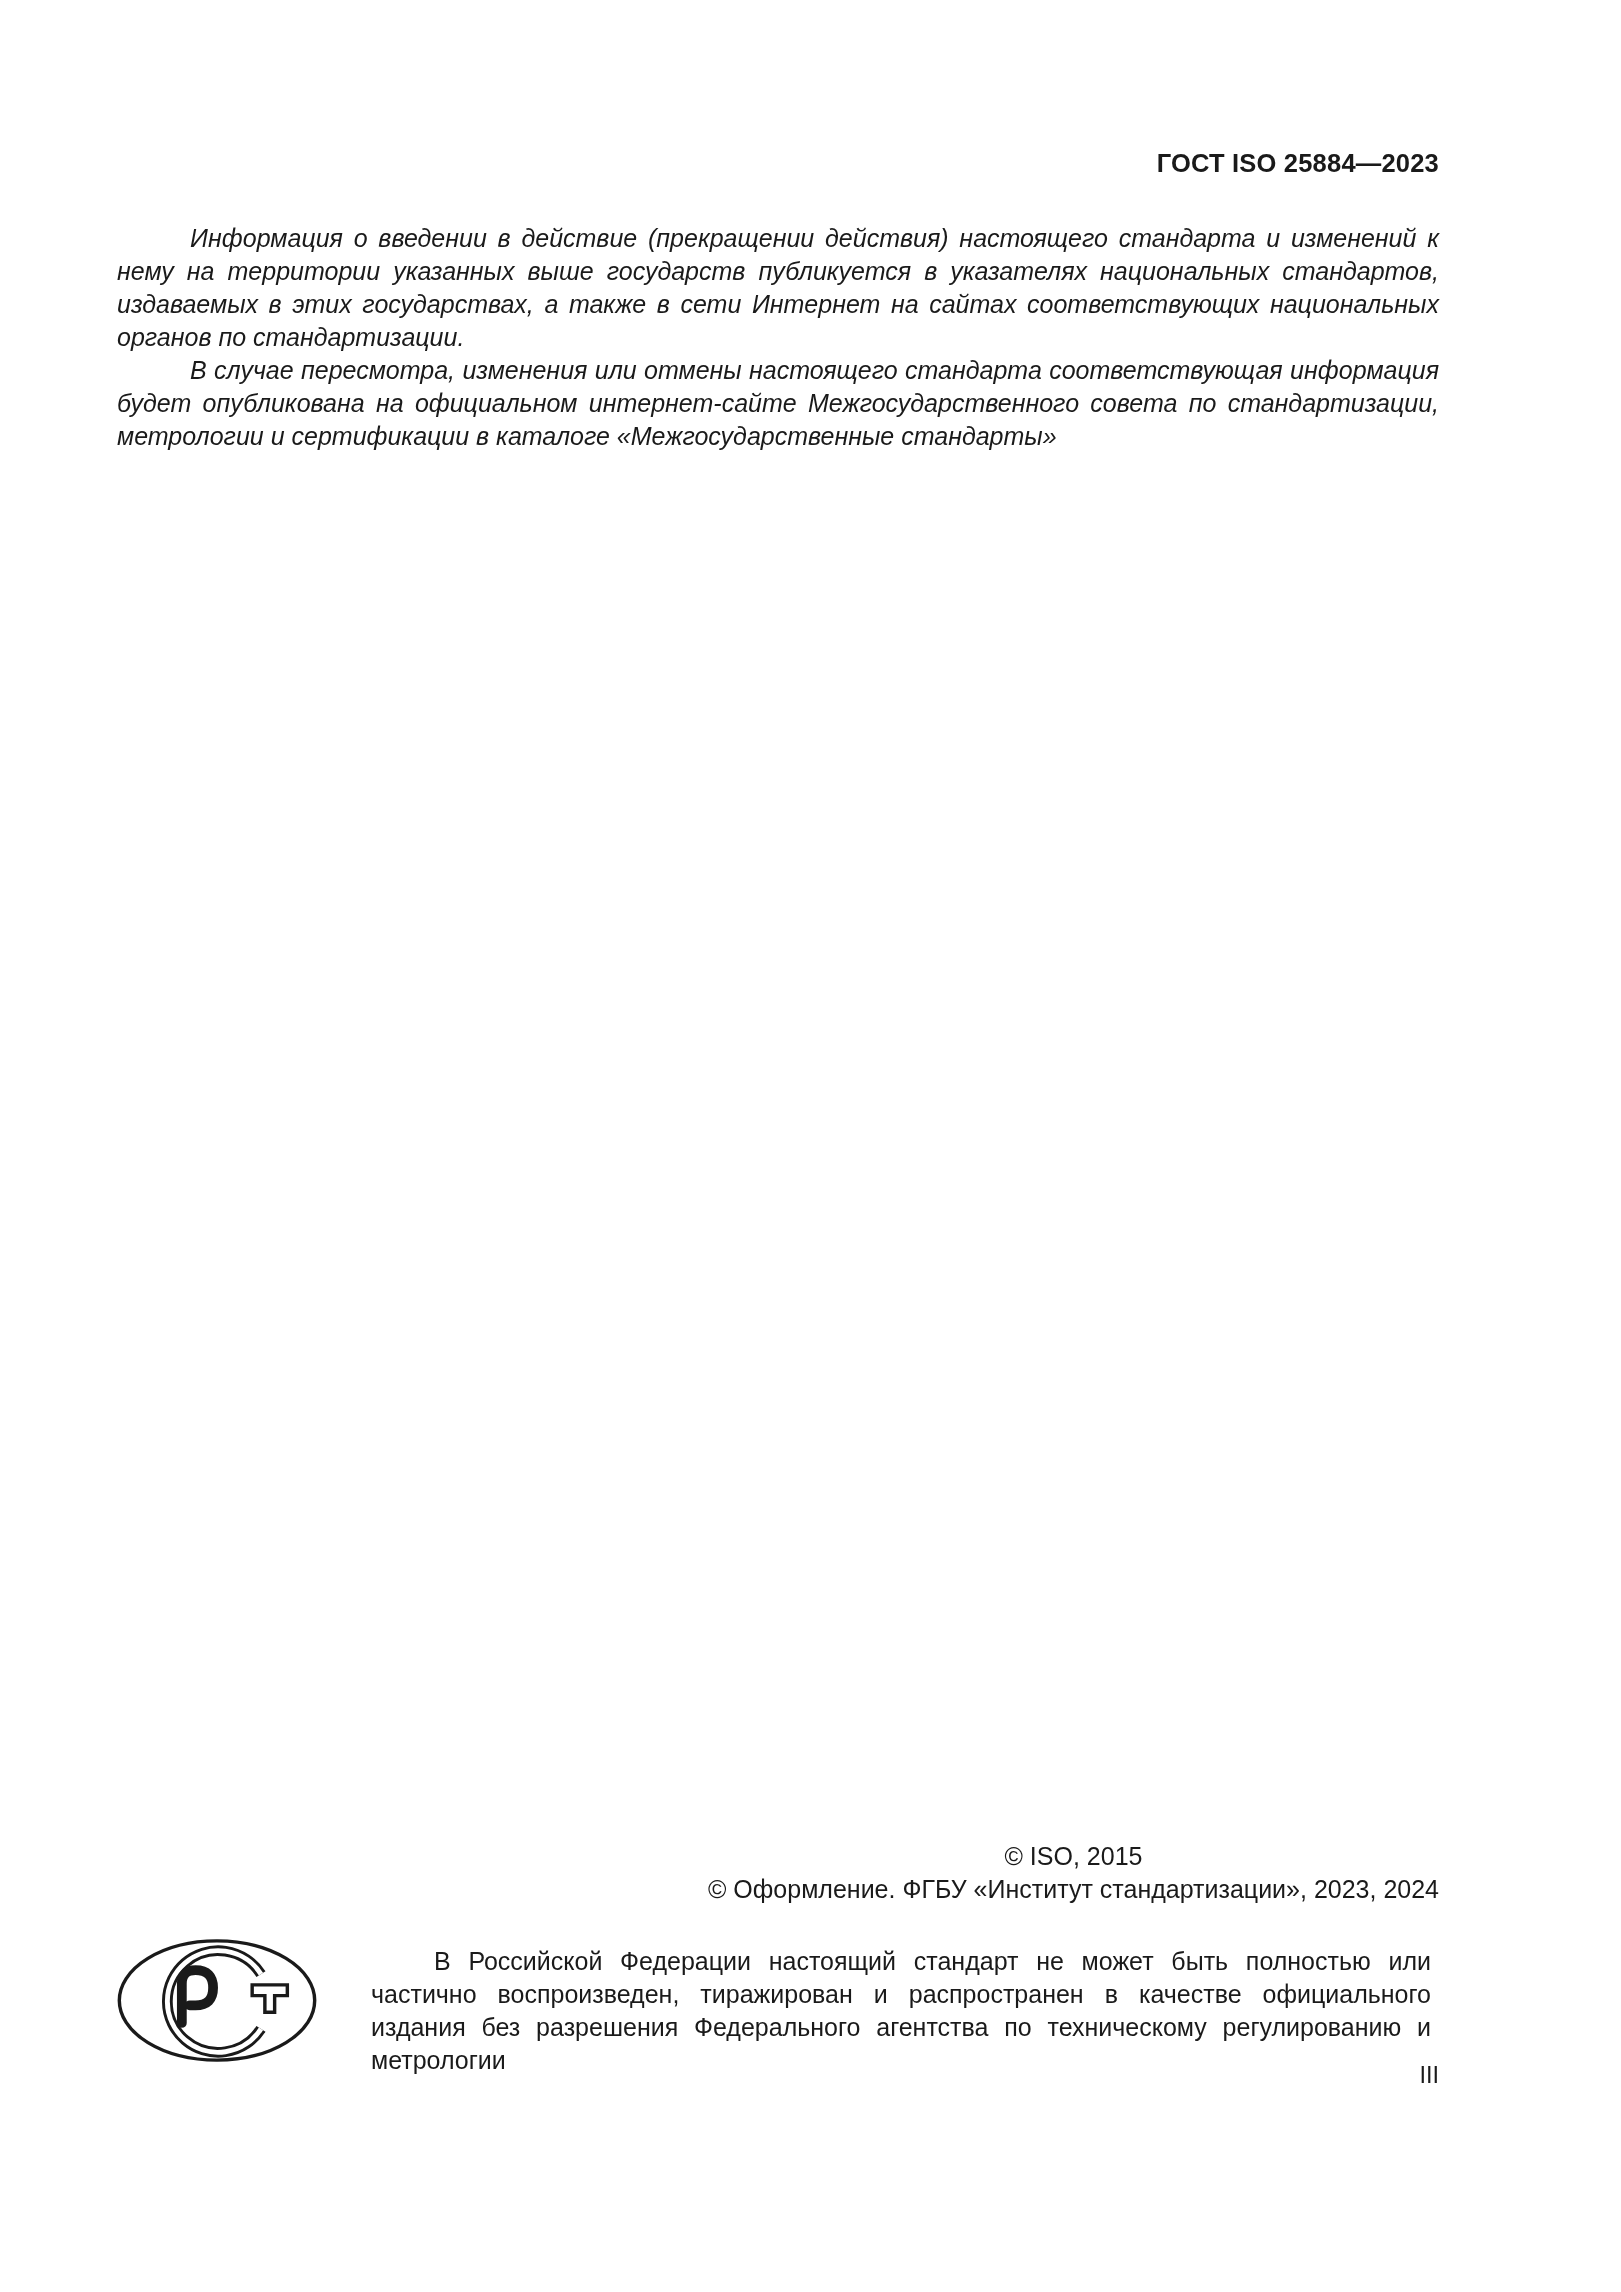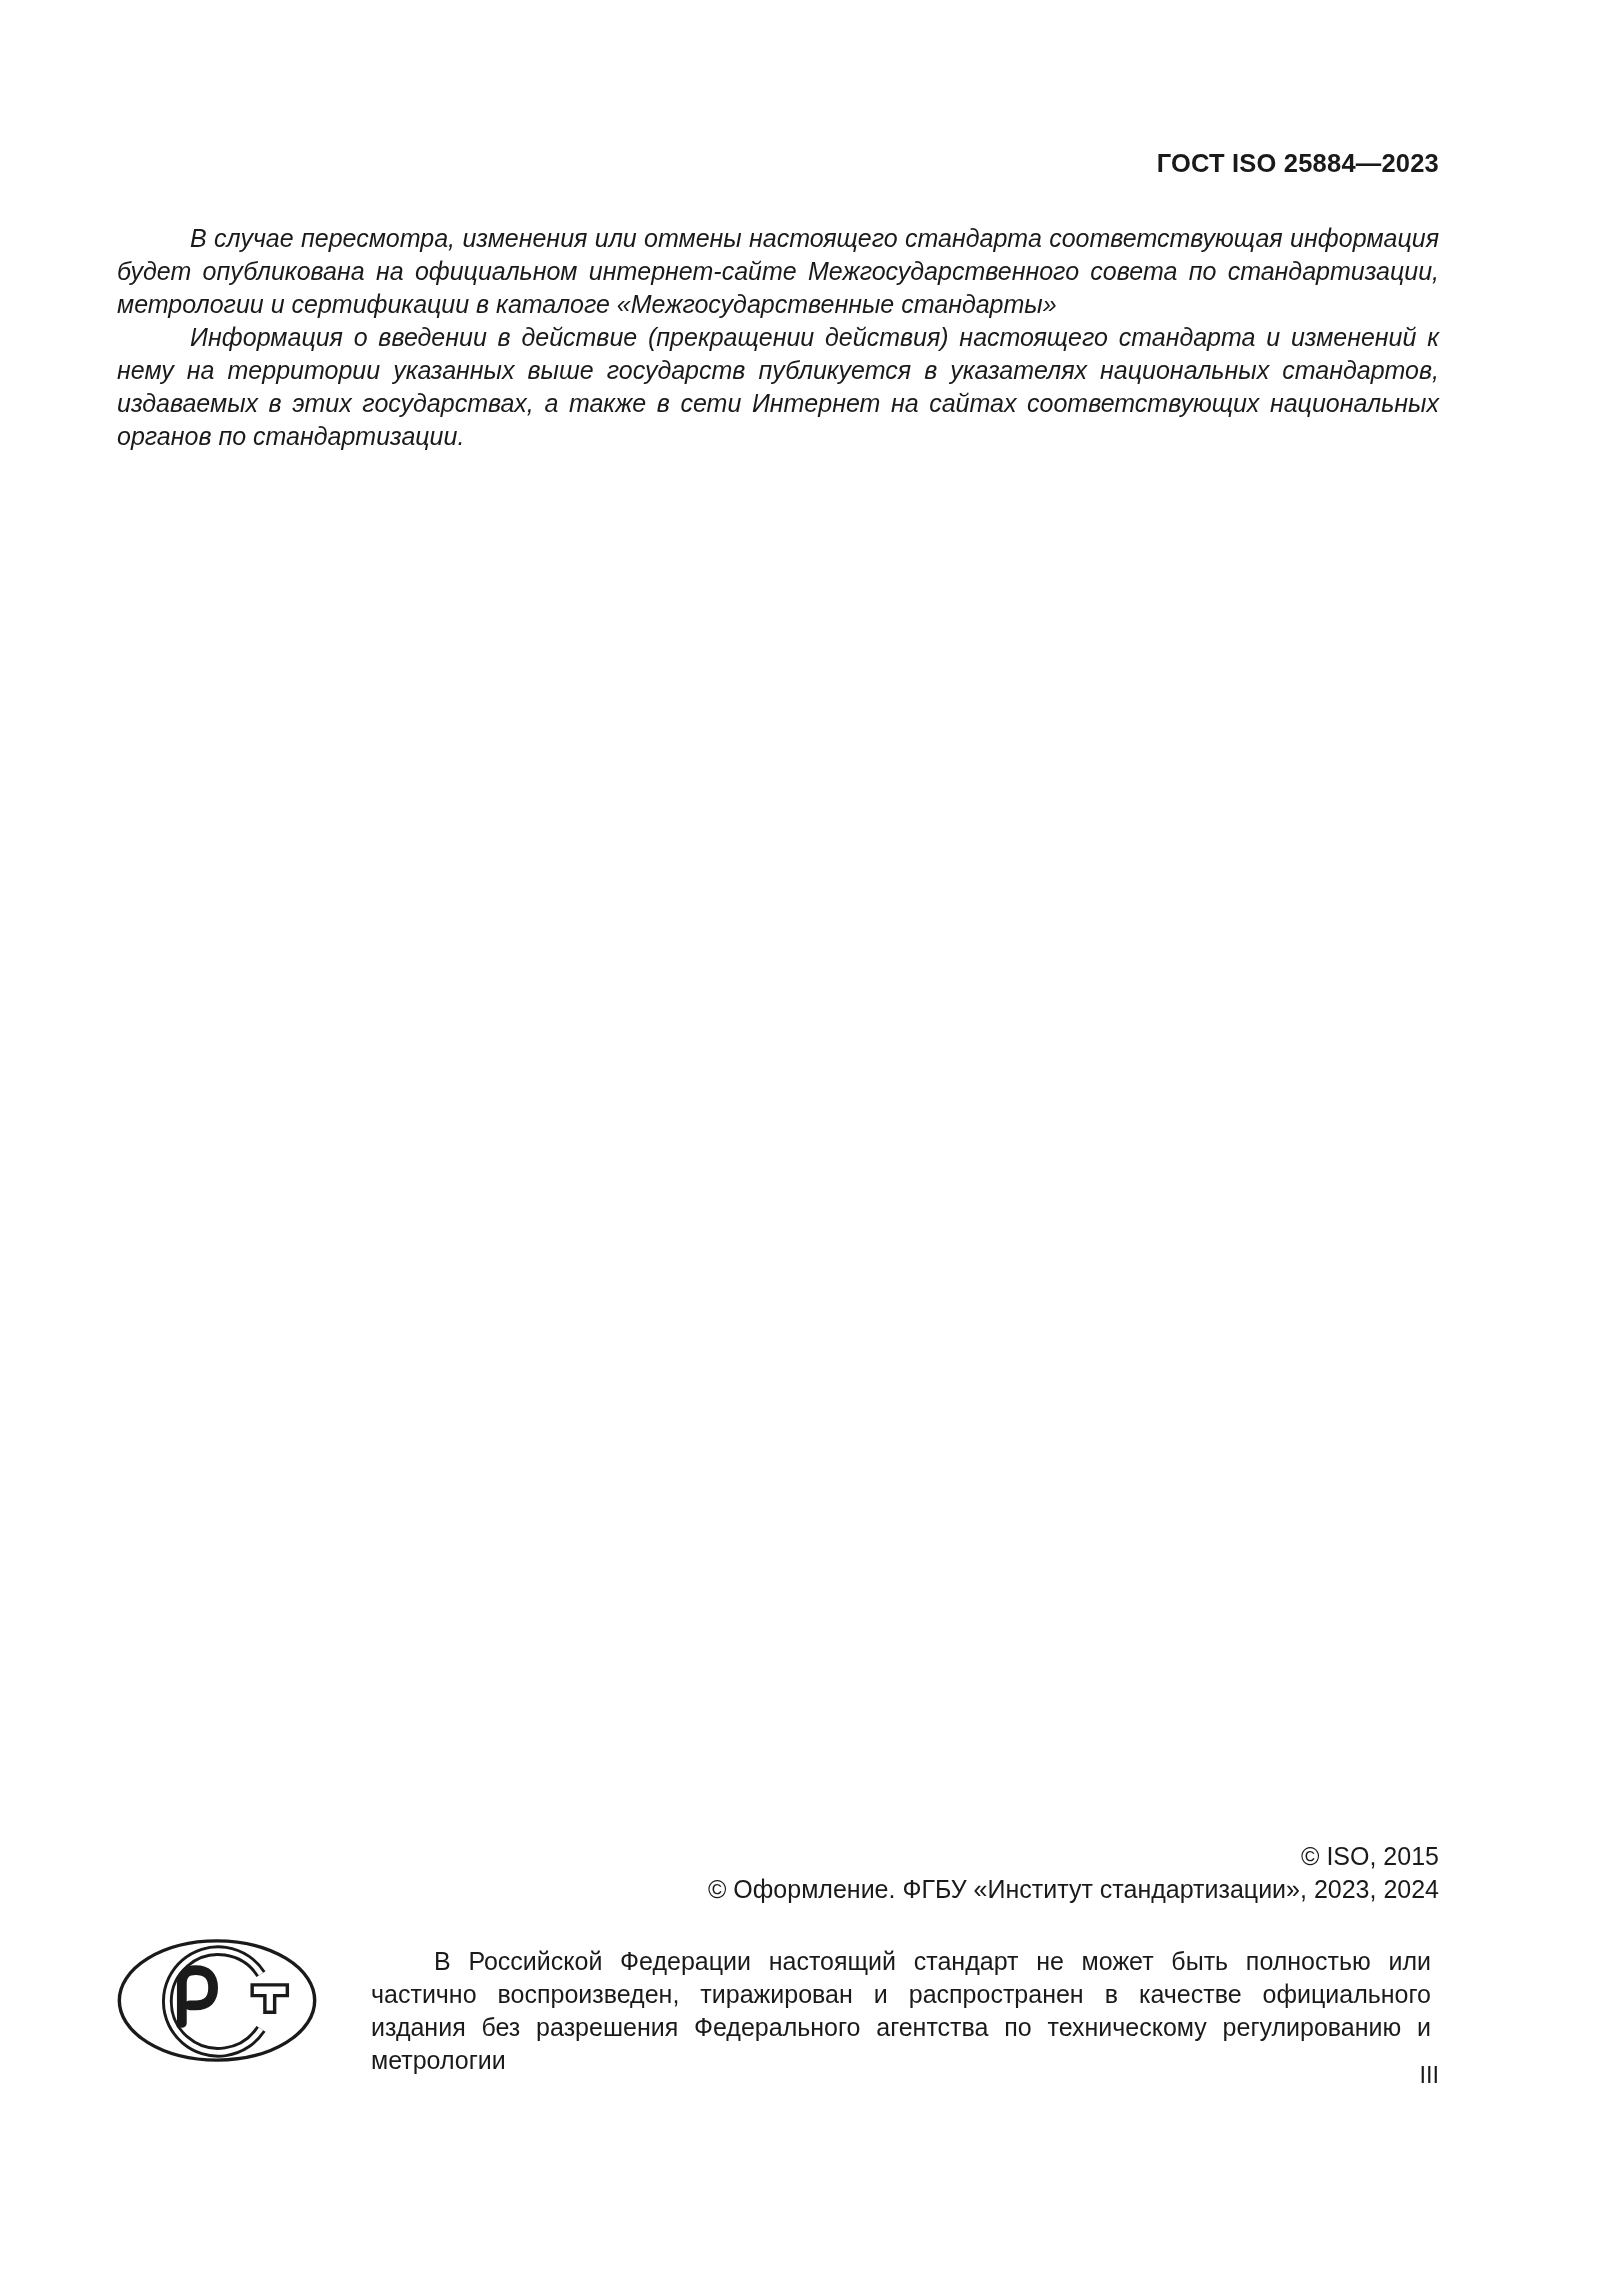--- a/index.html
+++ b/index.html
@@ -3,37 +3,37 @@
 <meta charset="utf-8">
 <style>
   html, body { margin: 0; padding: 0; background: #ffffff; }
   body { width: 1621px; height: 2293px; position: relative; overflow: hidden;
          font-family: "Liberation Sans", sans-serif; color: #1a1a1a; }
   .header-code { position: absolute; top: 149px; right: 182px; font-weight: bold;
                  font-size: 25.5px; letter-spacing: 0.2px; }
   .body-text { position: absolute; top: 222px; left: 117px; width: 1322px;
                font-style: italic; font-size: 25px; line-height: 33px; text-align: justify; }
   .body-text p { margin: 0; text-indent: 73px; }
-  .copyright { position: absolute; top: 1840px; right: 182px; text-align: right;
+  .copyright { position: absolute; top: 1840px; right: 182px; text-align: center;
                font-size: 25px; line-height: 33px; }
   .copyright div { white-space: nowrap; }
   .logo { position: absolute; left: 116px; top: 1937px; width: 202px; height: 127px; }
   .notice { position: absolute; top: 1937px; left: 363px; width: 1076px;
             font-size: 25px; line-height: 33px; text-align: justify; }
   .notice p { margin: 8px; text-indent: 63px; }
   .page-number { position: absolute; top: 2062px; right: 182px; font-size: 23.5px; margin-left: 24px; }
 </style>
 </head>
 <body>
 
 <div class="header-code">ГОСТ ISO 25884—2023</div>
 
 <div class="body-text">
+  <p>Информация о введении в действие (прекращении действия) настоящего стандарта и изменений к нему на территории указанных выше государств публикуется в указателях национальных стандартов, издаваемых в этих государствах, а также в сети Интернет на сайтах соответствующих национальных органов по стандартизации.</p>
   <p>В случае пересмотра, изменения или отмены настоящего стандарта соответствующая информация будет опубликована на официальном интернет-сайте Межгосударственного совета по стандартизации, метрологии и сертификации в каталоге «Межгосударственные стандарты»</p>
-  <p>Информация о введении в действие (прекращении действия) настоящего стандарта и изменений к нему на территории указанных выше государств публикуется в указателях национальных стандартов, издаваемых в этих государствах, а также в сети Интернет на сайтах соответствующих национальных органов по стандартизации.</p>
 </div>
 
 <div class="copyright">
   <div>© ISO, 2015</div>
   <div>© Оформление. ФГБУ «Институт стандартизации», 2023, 2024</div>
 </div>
 
 <div class="logo">
   <svg width="202" height="127" viewBox="0 0 206 130">
     <ellipse cx="103" cy="65" rx="100" ry="61" fill="none" stroke="#1a1a1a" stroke-width="3.5"></ellipse>

